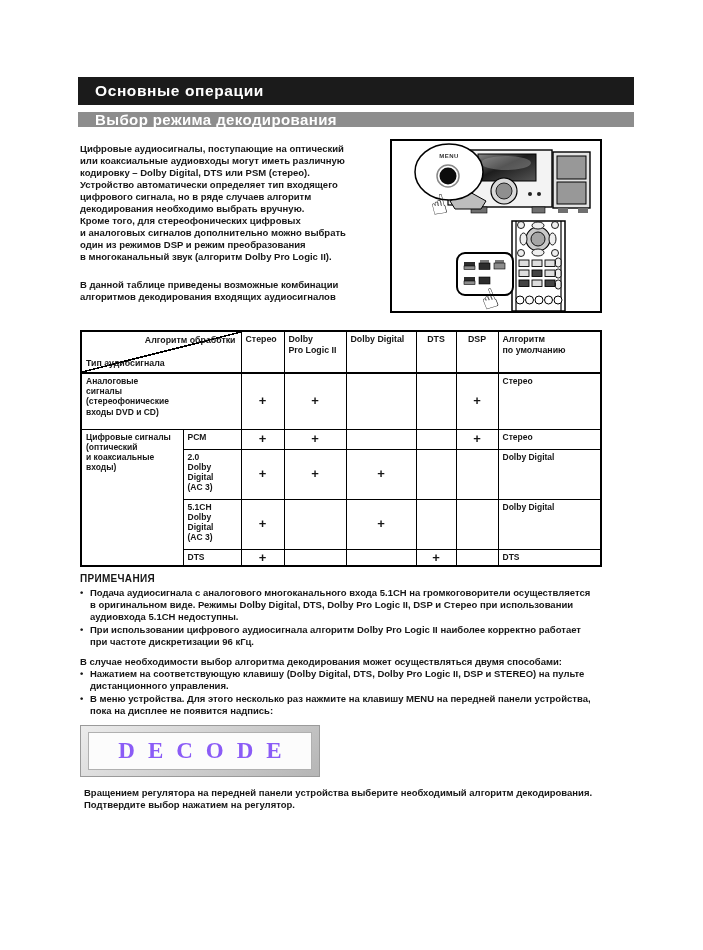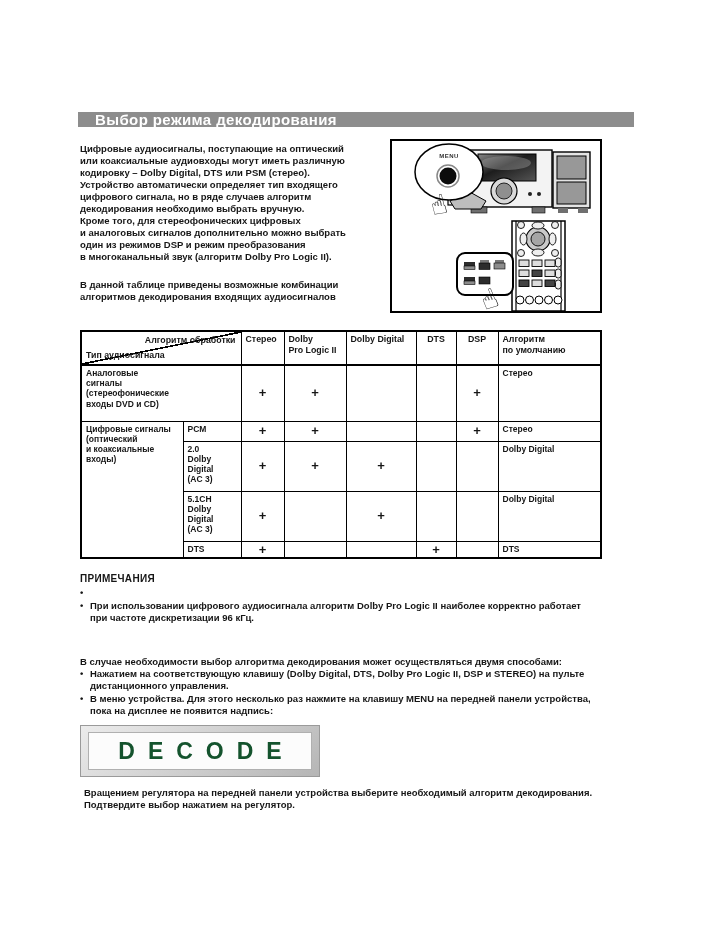--- a/index.html
+++ b/index.html
@@ -18,21 +18,21 @@
   .intro1 { position:absolute; left:80px; top:143px; width:314px; }
   .intro2 { position:absolute; left:80px; top:279px; width:314px; }
 
   .figure { position:absolute; left:390px; top:139px; width:212px; height:174px;
     border:2px solid #000; background:#fff; }
 
   .combo-table { position:absolute; left:80px; top:330px; border-collapse:collapse;
     table-layout:fixed; border:2px solid #000; font-weight:bold; font-size:8.5px; }
   .combo-table td { border:1px solid #000; vertical-align:top; padding:2px 4px;
     white-space:pre-line; line-height:1.2; }
-  .h-head { height:34px;padding-left:48px; } .h-r1 { height:56px; } .h-r2 { height:20px; }
+  .h-head { height:42px;padding-left:48px; } .h-r1 { height:56px; } .h-r2 { height:20px; }
   .h-r3 { height:50px; } .h-r4 { height:50px; } .h-r5 { height:17px; }
   .thead td { border-bottom-width:2px; font-size:8.8px; }
   .corner { position:relative; padding:0 !important;
     background:linear-gradient(to bottom right, transparent calc(50% - 0.8px), #000 calc(50% - 0.8px), #000 calc(50% + 0.8px), transparent calc(50% + 0.8px)); }
   .corner-top { position:absolute; top:3px; right:5px; }
   .corner-bottom { position:absolute; bottom:3px; left:4px; }
   .plus-cell { text-align:center; vertical-align:middle !important; font-size:13px; padding:0 !important; }
   .ctr { text-align:center; }
 
   .notes-head { position:absolute; left:80px; top:573px; font-size:10px; font-weight:bold; letter-spacing:0.3px; }
@@ -40,32 +40,35 @@
   .blist li { display:flex; margin-bottom:1px; }
   .blist .b { flex:none; width:10px; font-weight:bold; font-size:9.5px; line-height:12px; }
   .notes-list { position:absolute; left:80px; top:587px; width:560px; }
   .sel-intro { position:absolute; left:80px; top:656px; width:560px; }
   .sel-list { position:absolute; left:80px; top:668px; width:560px; }
 
   .display-bezel { position:absolute; left:80px; top:725px; width:240px; height:52px;
     background:linear-gradient(145deg,#ececec,#b5b5b5); border:1px solid #9a9a9a; }
   .display-screen { position:absolute; left:7px; top:6px; right:7px; bottom:6px;
     background:#fcfcfc; border:1px solid #b0b0b0; display:flex; align-items:center; justify-content:center;
-    font-family:Liberation Sans, sans-serif; font-size:23px; font-weight:bold;
-    letter-spacing:13px; text-indent:13px; color:#14532d; }
+    font-family:Liberation Serif, serif; font-size:23px; font-weight:bold;
+    letter-spacing:13px; text-indent:13px; color:#8b5cf6; }
 
   .outro { position:absolute; left:84px; top:787px; width:560px; }
   .page-number { position:absolute; left:0; top:851px; width:703px; text-align:center;
     font-size:9.5px; font-weight:bold; }
 </style>
 </head>
 <body>
 
 <div class="page">
 
+  <div class="header-bar">
+    <span>Основные операции</span>
+  </div>
   <div class="sub-bar">
     <span>Выбор режима декодирования</span>
   </div>
 
   <div class="txt intro1">Цифровые аудиосигналы, поступающие на оптический
 или коаксиальные аудиовходы могут иметь различную
 кодировку – Dolby Digital, DTS или PSM (стерео).
 Устройство автоматически определяет тип входящего
 цифрового сигнала, но в ряде случаев алгоритм
 декодирования необходимо выбрать вручную.
@@ -257,20 +260,23 @@
       <td class="plus-cell"></td>
       <td>DTS</td>
     </tr>
   </tbody>
     </table>
 
   <div class="notes-head">ПРИМЕЧАНИЯ</div>
   <ul class="blist notes-list">
     <li>
       <span class="b">•</span>
+      <span class="txt">Подача аудиосигнала с аналогового многоканального входа 5.1CH на громкоговорители осуществляется
+в оригинальном виде. Режимы Dolby Digital, DTS, Dolby Pro Logic II, DSP и Стерео при использовании
+аудиовхода 5.1CH недоступны.</span>
     </li>
     <li>
       <span class="b">•</span>
       <span class="txt">При использовании цифрового аудиосигнала алгоритм Dolby Pro Logic II наиболее корректно работает
 при частоте дискретизации 96 кГц.</span>
     </li>
   </ul>
 
   <div class="txt sel-intro">В случае необходимости выбор алгоритма декодирования может осуществляться двумя способами:</div>
   <ul class="blist sel-list">

